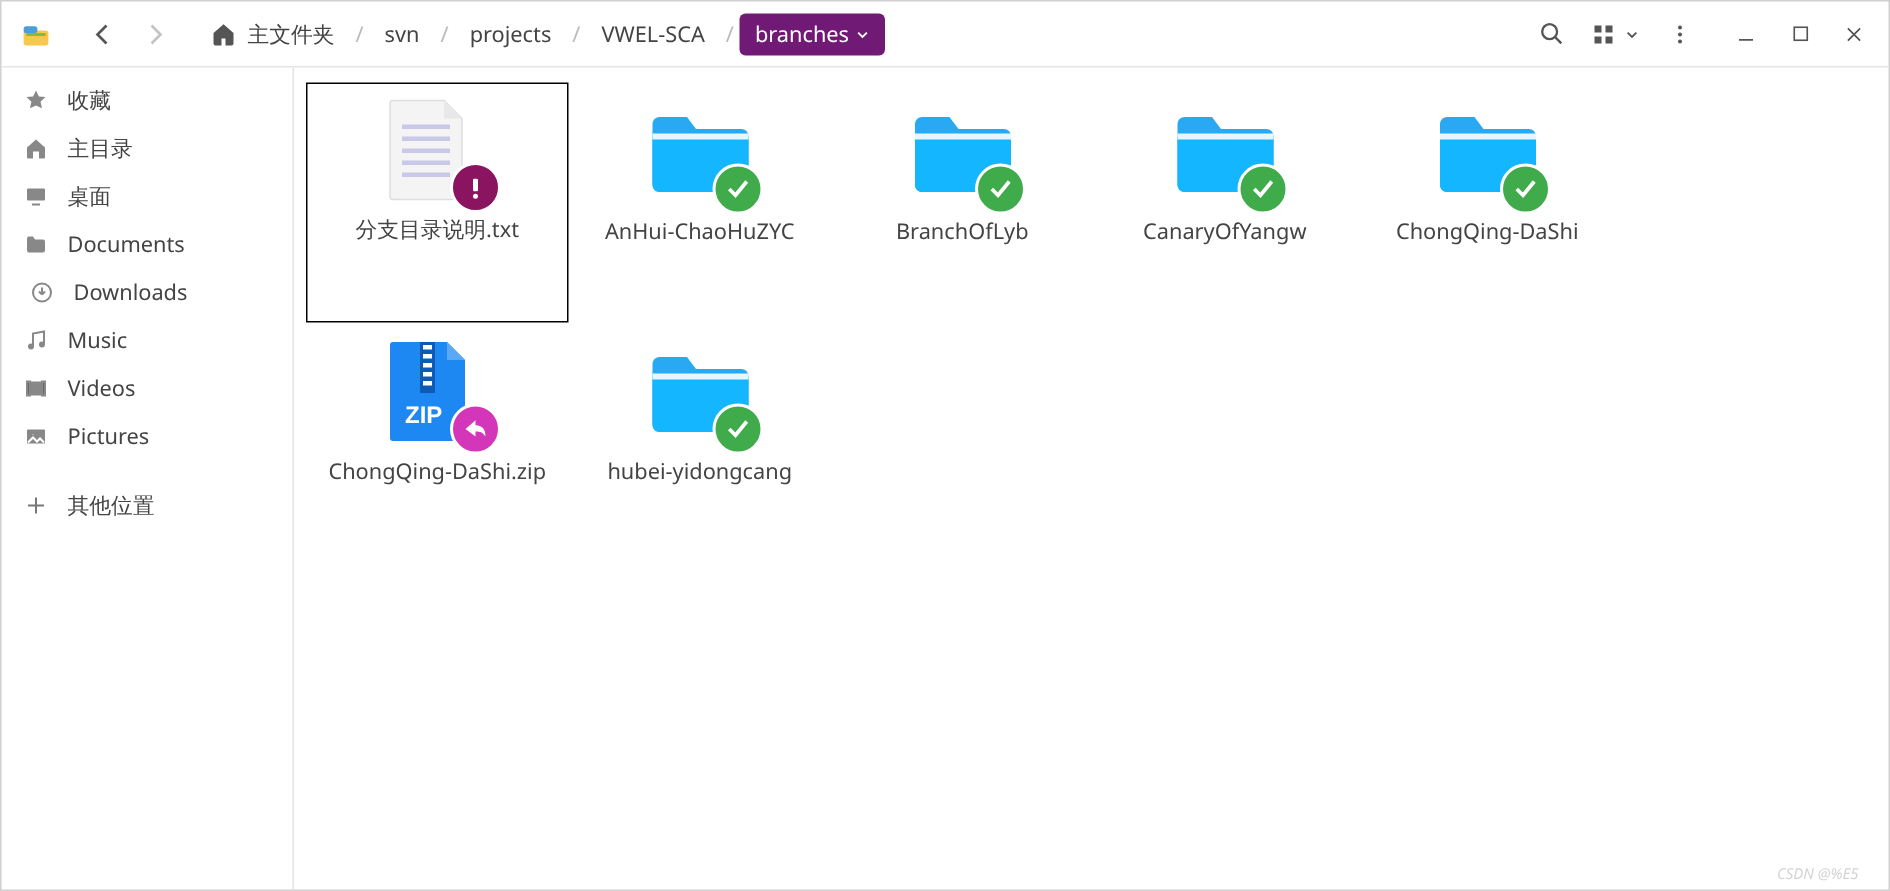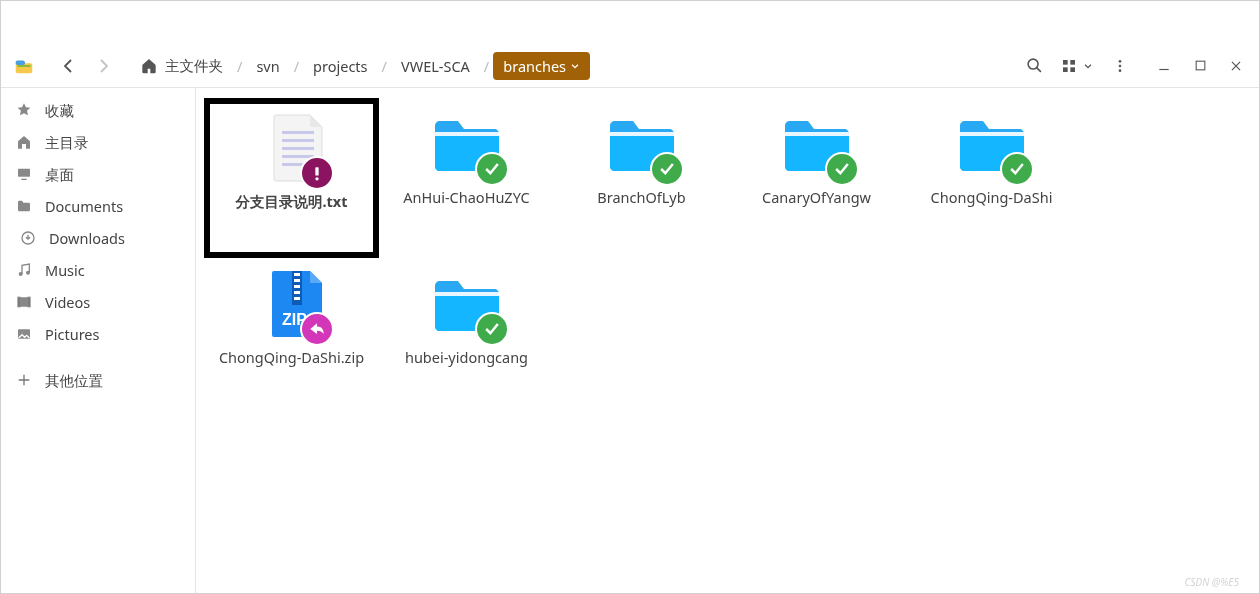--- a/index.html
+++ b/index.html
@@ -1,43 +1,43 @@
 <!DOCTYPE html>
 <html><head>
 <meta charset="utf-8">
 <style>
   * { box-sizing: border-box; }
   html,body { margin:0; padding:0; height:100%; font-family: "Noto Sans", "Segoe UI", "PingFang SC", "Microsoft YaHei", sans-serif; font-size:14.5px; color:#444; background:#fff;}
   .window { width:1260px; height:594px; border:1px solid #d0d0d0; display:flex; flex-direction:column; position:relative; }
 
   
-  .toolbar { height:44px; border-bottom:1px solid #e4e4e4; display:flex; align-items:center; padding:0 6px; gap:2px;margin-top:43px;}
+  .toolbar { height:44px; border-bottom:1px solid #e4e4e4; display:flex; align-items:center; padding:0 6px; gap:2px;}
   .tb-btn { width:34px; height:34px; display:flex; align-items:center; justify-content:center; border-radius:4px; }
   .tb-sep { width:6px;}
   .breadcrumbs { display:flex; align-items:center; gap:2px; flex:1; }
   .crumb { padding:4px 10px; border-radius:4px; display:flex; align-items:center; gap:4px; white-space:nowrap;}
-  .crumb.active { background:#a16207; color:#fff; }
+  .crumb.active { background:#701a75; color:#fff; }
   .crumb-sep { color:#bbb; padding:0 2px;}
   .home-crumb svg { margin-right:4px; }
   .toolbar-right { display:flex; align-items:center; gap:2px; margin-left:auto;}
 
   
   .body { flex:1; display:flex; overflow:hidden;}
   .sidebar { width:195px; border-right:1px solid #e4e4e4; padding-top:6px;}
   .side-item { height:32px; display:flex; align-items:center; gap:12px; padding:0 14px;}
   .side-item .icn { width:18px; display:flex; align-items:center; justify-content:center; color:#777;}
   .side-item.indent { padding-left:18px;}
   .side-sep { height:14px;}
 
   
   .main { flex:1; padding:10px 8px; overflow:auto;}
   .grid { display:flex; flex-wrap:wrap; align-content:flex-start; gap:0px 0px;}
   .file { width:175px; height:160px; display:flex; flex-direction:column; align-items:center; justify-content:flex-start; padding-top:8px; text-align:center; border:2px solid transparent; }
-  .file.selected { border:6px solid #000000;font-weight:bold; }
-  .file .icon-wrap { width:72px; height:72px; position:relative; display:flex; align-items:center; justify-content:flex-end;}
+  .file.selected { border:1px solid #000000; }
+  .file .icon-wrap { width:72px; height:72px; position:relative; display:flex; align-items:center; justify-content:flex-start;}
   .file .label { margin-top:8px; font-size:14.5px; line-height:1.25; max-width:160px; word-break:break-word;}
   .badge { position:absolute; right:-6px; bottom:-6px; width:34px; height:34px; border-radius:50%; display:flex; align-items:center; justify-content:center; border:2px solid #fff;}
   .badge.ok { background:#3fab4a;}
   .badge.warn{ background:#8a1460;}
   .badge.share{ background:#d336b8;}
   .watermark{position:absolute; right:20px; bottom:4px; font-size:10px; color:#d4d4d4; font-style:italic;}
 </style>
 </head>
 <body>
 

